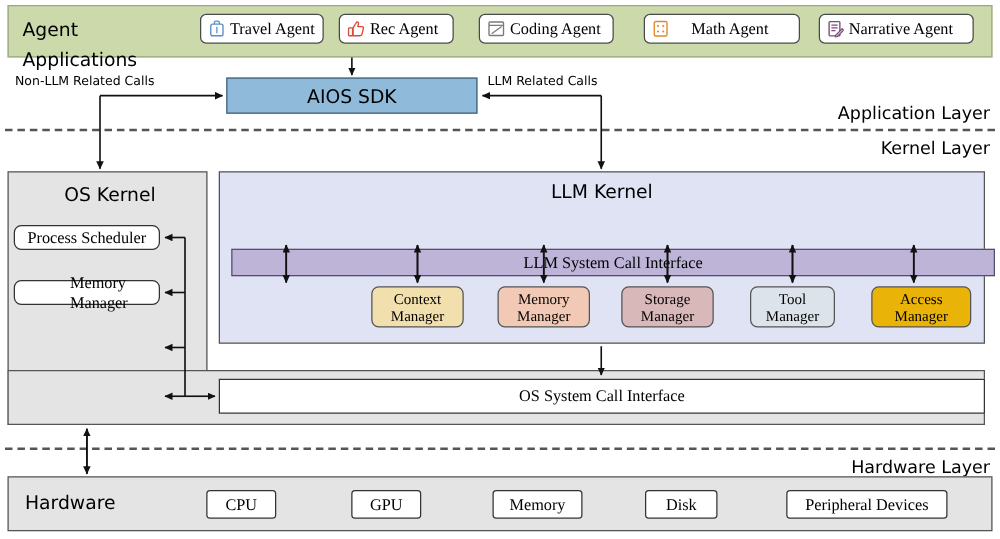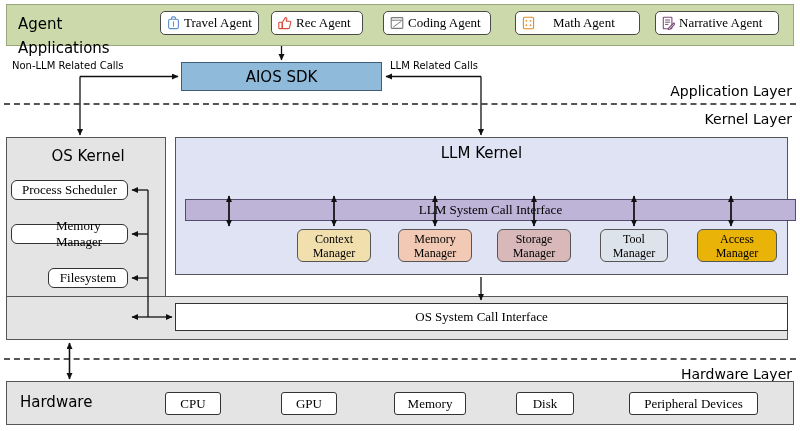--- a/index.html
+++ b/index.html
@@ -151,21 +151,20 @@
 
   <div class="abs layerlbl" id="lbl-app">Application Layer</div>
   <div class="abs divider" id="div1"></div>
   <div class="abs layerlbl" id="lbl-kernel">Kernel Layer</div>
 
   <div class="abs" id="oskernel"></div>
   <div class="abs oskbox" id="osk-proc">Process Scheduler</div>
 
   <div class="abs" id="oskernel-title">OS Kernel</div>
   <div class="abs oskbox" id="osk-mem">Memory Manager</div>
-  <div class="abs oskbox" id="osk-fs">Filesystem</div>
   <div class="abs oskbox" id="osk-hw">Hardware Driver</div>
 
   <div class="abs" id="llmkernel"></div>
   <div class="abs" id="llm-title">LLM Kernel</div>
   <div class="abs" id="syscall">LLM System Call Interface</div>
 
   <div class="abs mgr" style="left:297px;top:229px;width:74px;background:#f2dfae;">
     <span>Context</span>
     <span>Manager</span>
   </div>

